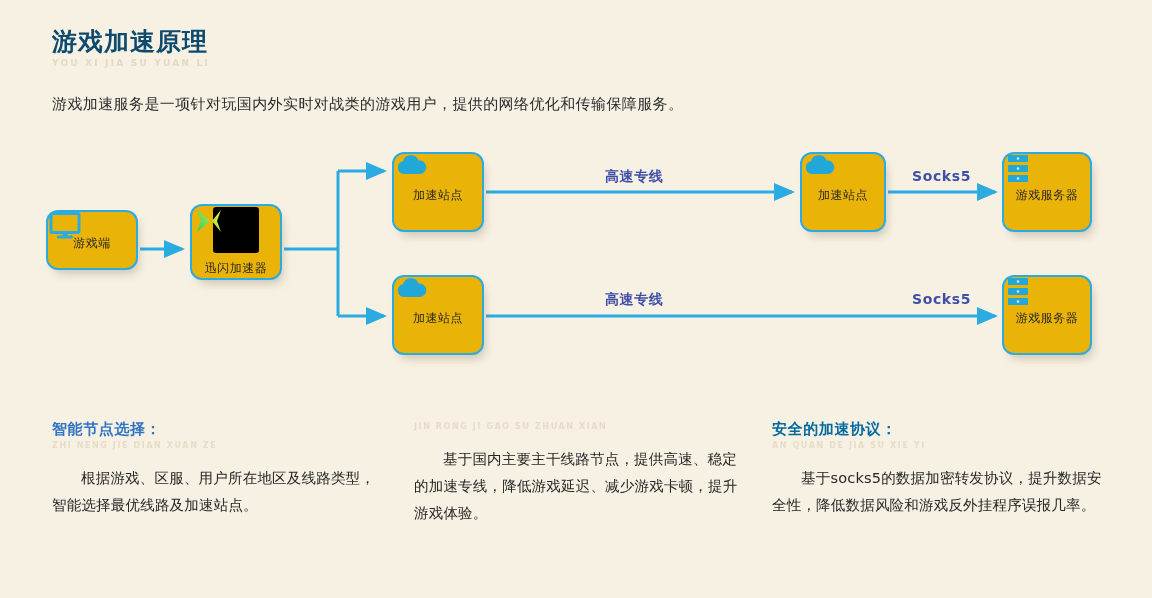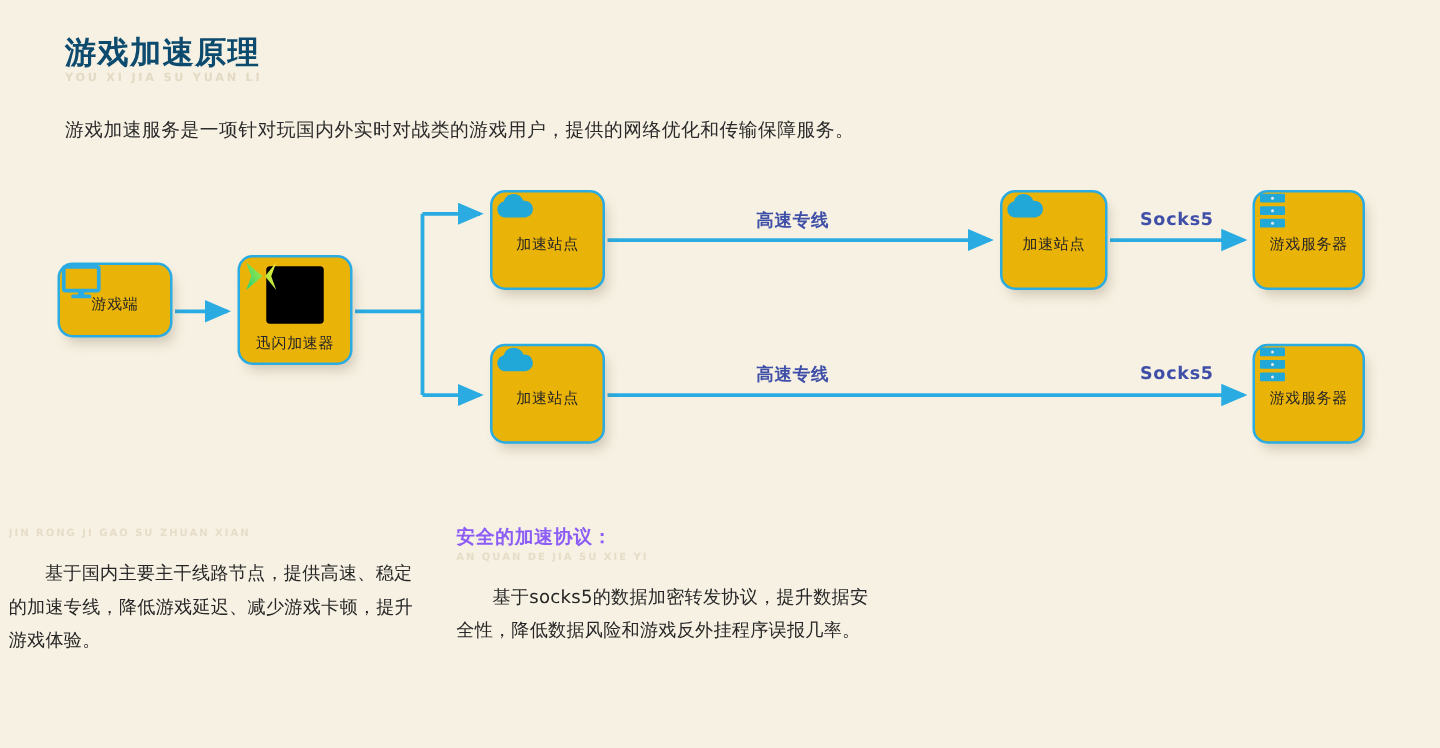--- a/index.html
+++ b/index.html
@@ -82,21 +82,21 @@
     margin-top: 7px;
     white-space: nowrap;
   }
   .node-icon {
     display: block;
     line-height: 0;
   }
 
   
   .node-client     { left: 46px;  top: 80px;  width: 92px;  height: 60px; }
-  .node-accel      { left: 190px; top: 74px;  width: 92px;  height: 88px; }
+  .node-accel      { left: 190px; top: 74px;  width: 92px;  height: 76px; }
   .node-site-top   { left: 392px; top: 22px;  width: 92px;  height: 80px; }
   .node-site-bot   { left: 392px; top: 145px; width: 92px;  height: 80px; }
   .node-site-mid   { left: 800px; top: 22px;  width: 86px;  height: 80px; }
   .node-server-top { left: 1002px; top: 22px; width: 90px;  height: 80px; }
   .node-server-bot { left: 1002px; top: 145px; width: 90px; height: 80px; }
 
   
   .logo-tile {
     width: 46px;
     height: 46px;
@@ -286,25 +286,30 @@
   </div>
 
   <div class="edge-label lbl-line-top">高速专线</div>
   <div class="edge-label lbl-line-bot">高速专线</div>
   <div class="edge-label lbl-socks-top">Socks5</div>
   <div class="edge-label lbl-socks-bot">Socks5</div>
 </div>
 
 <div class="features">
 
+  <div class="feature-col col-1">
+    <div class="feature-heading" style="color:#3074c4">智能节点选择：</div>
+    <div class="feature-pinyin">ZHI NENG JIE DIAN XUAN ZE</div>
+    <div class="feature-body">根据游戏、区服、用户所在地区及线路类型，智能选择最优线路及加速站点。</div>
+  </div>
 
   <div class="feature-col col-2">
     <div class="feature-pinyin">JIN RONG JI GAO SU ZHUAN XIAN</div>
     <div class="feature-body">基于国内主要主干线路节点，提供高速、稳定的加速专线，降低游戏延迟、减少游戏卡顿，提升游戏体验。</div>
   </div>
 
   <div class="feature-col col-3">
-    <div class="feature-heading" style="color:#8b5cf6">安全的加速协议：</div>
+    <div class="feature-heading" style="color:#0369a1">安全的加速协议：</div>
     <div class="feature-pinyin">AN QUAN DE JIA SU XIE YI</div>
     <div class="feature-body">基于socks5的数据加密转发协议，提升数据安全性，降低数据风险和游戏反外挂程序误报几率。</div>
   </div>
 
 </div>
 
 </body></html>

